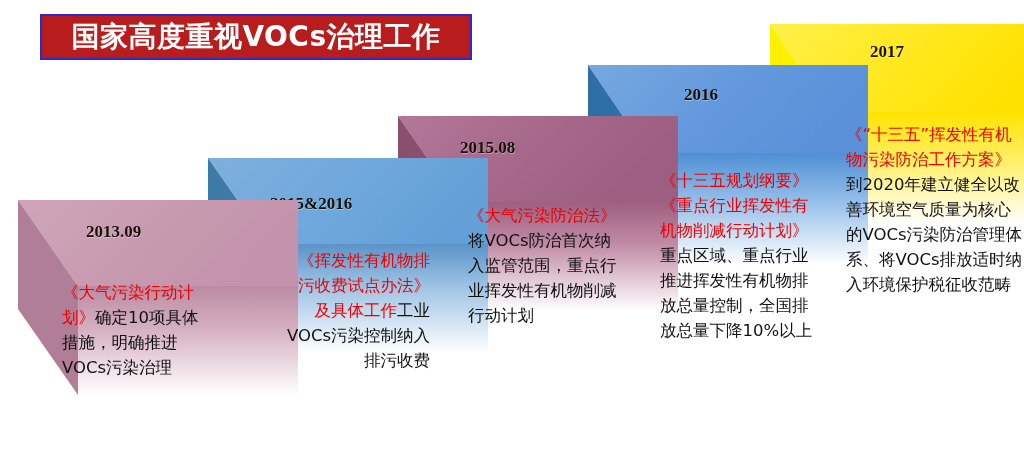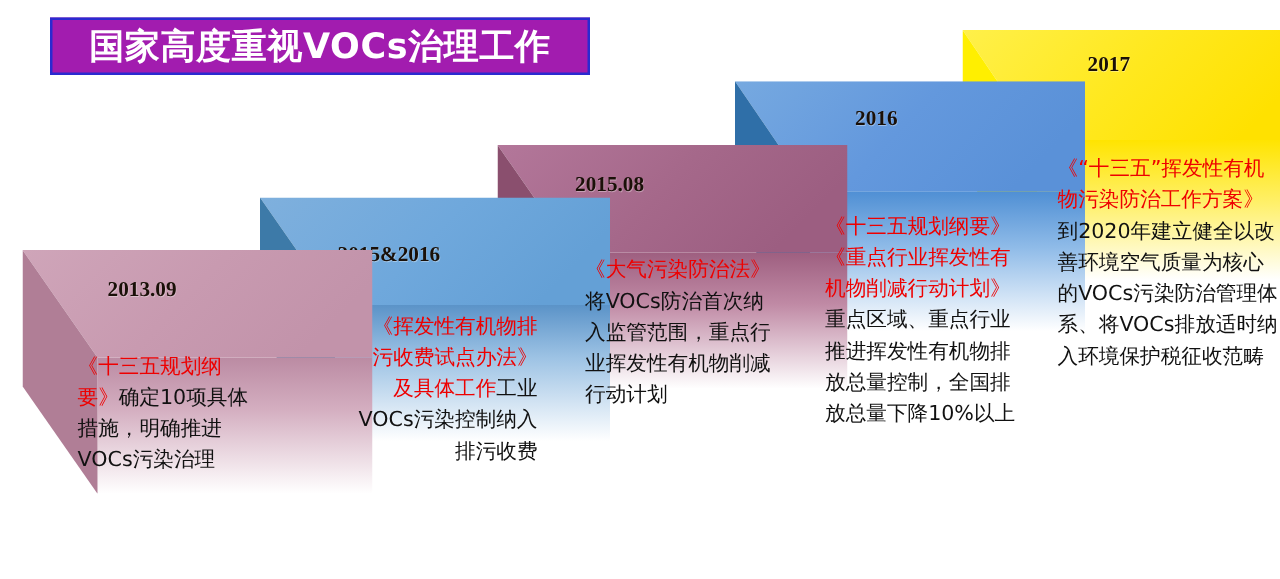--- a/index.html
+++ b/index.html
@@ -16,21 +16,21 @@
     font-family: "Liberation Sans", sans-serif;
   }
 
   
   #title-banner {
     position: absolute;
     left: 40px;
     top: 14px;
     width: 432px;
     height: 46px;
-    background: #a21caf;
+    background: #b91c1c;
     border: 2px solid #2a2ad0;
     box-sizing: border-box;
     display: flex;
     align-items: center;
     justify-content: center;
     z-index: 40;
   }
   #title-text {
     color: #ffffff;
     font-size: 28px;
@@ -195,21 +195,21 @@
         </linearGradient>
       </defs>
       <polygon points="60,86 280,86 280,195 60,195" fill="url(#g1front)"></polygon>
       <polygon points="0,0 280,0 280,86 60,86" fill="url(#g1top)"></polygon>
       <polygon points="0,0 60,86 60,195 0,109" fill="#b07e96"></polygon>
     </svg>
     <span class="step-year" style="left:68px; top:22px;">2013.09</span>
   </div>
 
   <div class="col" id="col1" style="left:62px; top:280px; width:148px;">
-    <span class="hl">《十三五规划纲要》</span><span class="rest">确定10项具体措施，明确推进VOCs污染治理</span>
+    <span class="hl">《大气污染行动计划》</span><span class="rest">确定10项具体措施，明确推进VOCs污染治理</span>
   </div>
 
   <div class="col" id="col2" style="left:282px; top:248px; width:148px;text-align:right;">
     <span class="hl">《挥发性有机物排污收费试点办法》及具体工作</span><span class="rest">工业VOCs污染控制纳入排污收费</span>
   </div>
 
   <div class="col" id="col3" style="left:468px; top:203px; width:152px;">
     <span class="hl">《大气污染防治法》</span><span class="rest">将VOCs防治首次纳入监管范围，重点行业挥发性有机物削减行动计划</span>
   </div>
 

